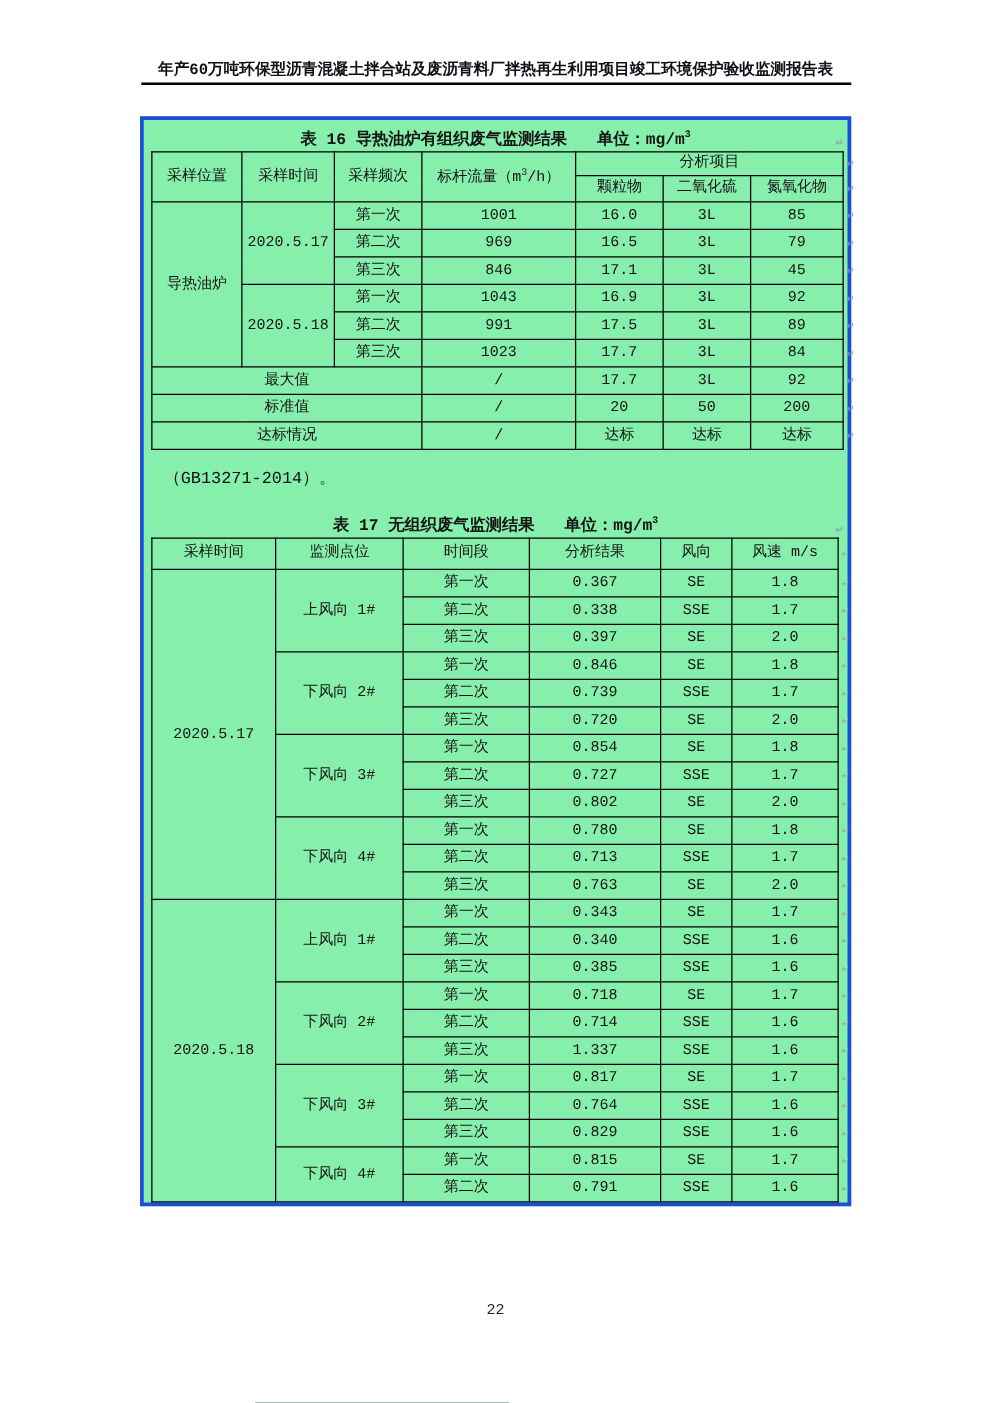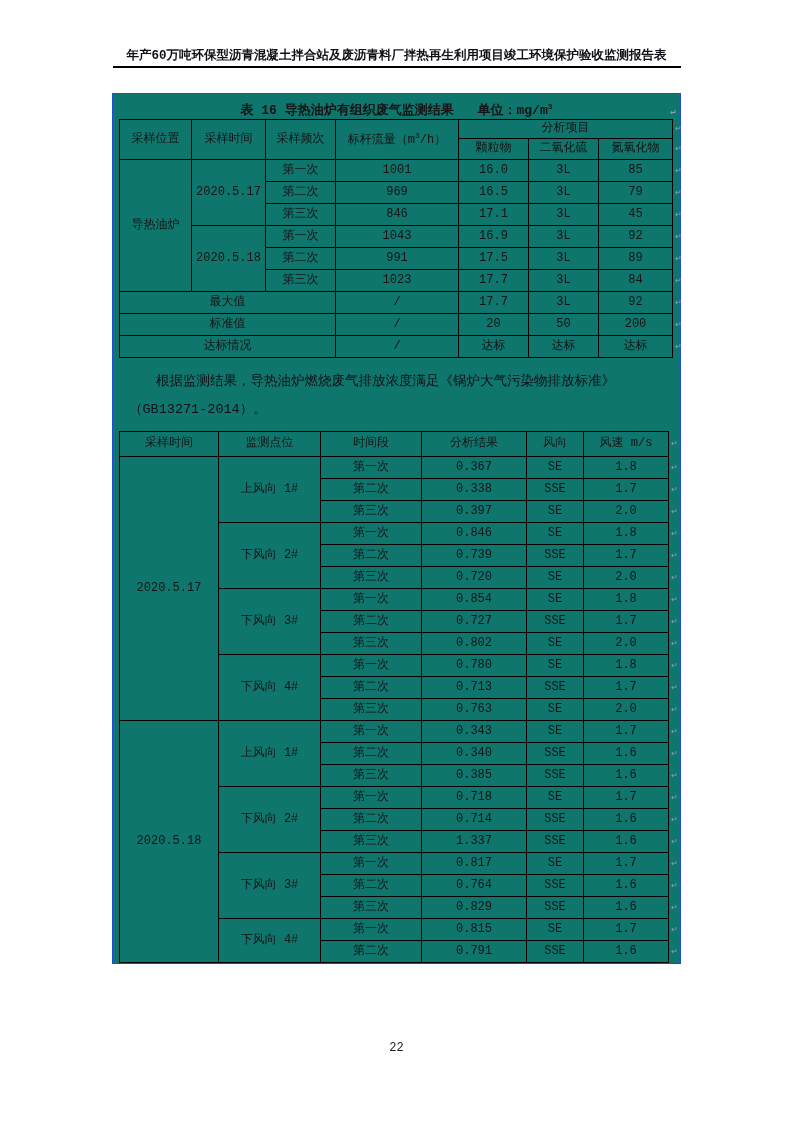--- a/index.html
+++ b/index.html
@@ -13,21 +13,21 @@
     position:absolute; top:47px; left:56px; width:681px;
     text-align:center; font-size:12.5px; font-weight:bold; color:#101018;
     white-space:nowrap;
   }
   .header-rule {
     position:absolute; top:66px; left:113px; width:568px; height:2px;
     background:#000;
   }
   .outer-box {
     position:absolute; left:112px; top:93px; width:569px;
-    border:1px solid #1d4ed8; background:#0f766e; padding-bottom:0;
+    border:3px solid #1d4ed8; background:#86efac; padding-bottom:0;
   }
   .table-title {
     position:relative; text-align:center; font-weight:bold;
     font-size:13px; height:25px; line-height:25px; white-space:nowrap;
   }
   .table-title .unit { margin-left:16px; }
   .table-title sup { font-size:8px; }
   .table-title::after {
     content:"\21B5"; position:absolute; right:3px; top:6px;
     font-size:8px; color:#8fa0b5; font-family:"DejaVu Sans",sans-serif;
@@ -159,24 +159,27 @@
             <td colspan="3">达标情况</td>
             <td>/</td>
             <td>达标</td>
             <td>达标</td>
             <td>达标</td>
           </tr>
         </tbody>
     </table>
 
     <div class="para-block">
-      <p class="indent">根据监测结果，导热油炉燃烧废气排放浓度满足《锅炉大气污染物排放标准》</p>
       <p>（GB13271-2014）。</p>
     </div>
 
+    <div class="table-title">
+      <span>表 17  无组织废气监测结果</span>
+      <span class="unit"><span>单位：mg/m</span><sup>3</sup></span>
+    </div>
 
     <table class="t17">
       <colgroup>
         <col style="width:99px">
           <col style="width:102px">
           <col style="width:101px">
         <col style="width:105px">
           <col style="width:57px">
           <col style="width:85px">
       </colgroup>

